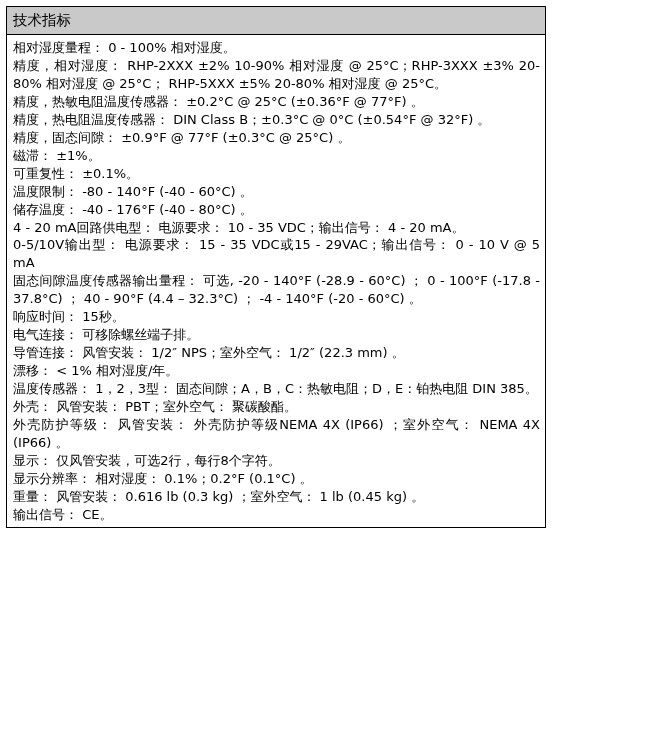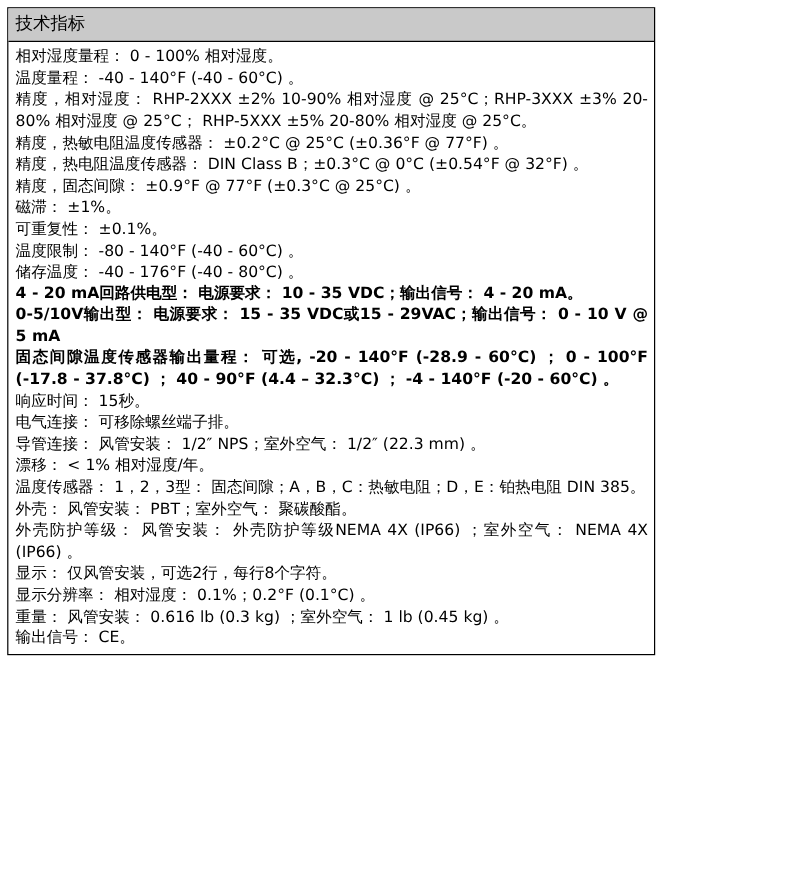--- a/index.html
+++ b/index.html
@@ -31,31 +31,30 @@
   }
   .spec-line {
     font-size: 13px;
     line-height: 1.38;
     text-align: justify;
     margin: 0;
     padding: 0;
     word-break: break-word;
   }
   .spec-line.bold {
-    font-weight: bold;
+    font-weight: normal;
   }
 </style>
 </head>
 <body>
 
 <div class="spec-table">
   <div class="spec-header">技术指标</div>
   <div class="spec-body">
       <p class="spec-line">相对湿度量程：  0 - 100% 相对湿度。</p>
-      <p class="spec-line">温度量程：  -40 - 140°F  (-40 - 60°C)  。</p>
       <p class="spec-line">精度，相对湿度：  RHP-2XXX ±2% 10-90% 相对湿度 @ 25°C；RHP-3XXX ±3% 20-80% 相对湿度 @ 25°C；  RHP-5XXX ±5% 20-80% 相对湿度 @ 25°C。</p>
       <p class="spec-line">精度，热敏电阻温度传感器：  ±0.2°C @ 25°C  (±0.36°F @ 77°F)  。</p>
       <p class="spec-line">精度，热电阻温度传感器：  DIN Class B；±0.3°C @ 0°C  (±0.54°F @ 32°F)  。</p>
       <p class="spec-line">精度，固态间隙：  ±0.9°F @ 77°F  (±0.3°C @ 25°C)  。</p>
       <p class="spec-line">磁滞：  ±1%。</p>
       <p class="spec-line">可重复性：  ±0.1%。</p>
       <p class="spec-line">温度限制：  -80 - 140°F  (-40 - 60°C)  。</p>
       <p class="spec-line">储存温度：  -40 - 176°F  (-40 - 80°C)  。</p>
       <p class="spec-line bold">4 - 20 mA回路供电型：  电源要求：  10 - 35 VDC；输出信号：  4 - 20 mA。</p>
       <p class="spec-line bold">0-5/10V输出型：  电源要求：  15 - 35 VDC或15 - 29VAC；输出信号：  0 - 10 V @ 5 mA</p>

